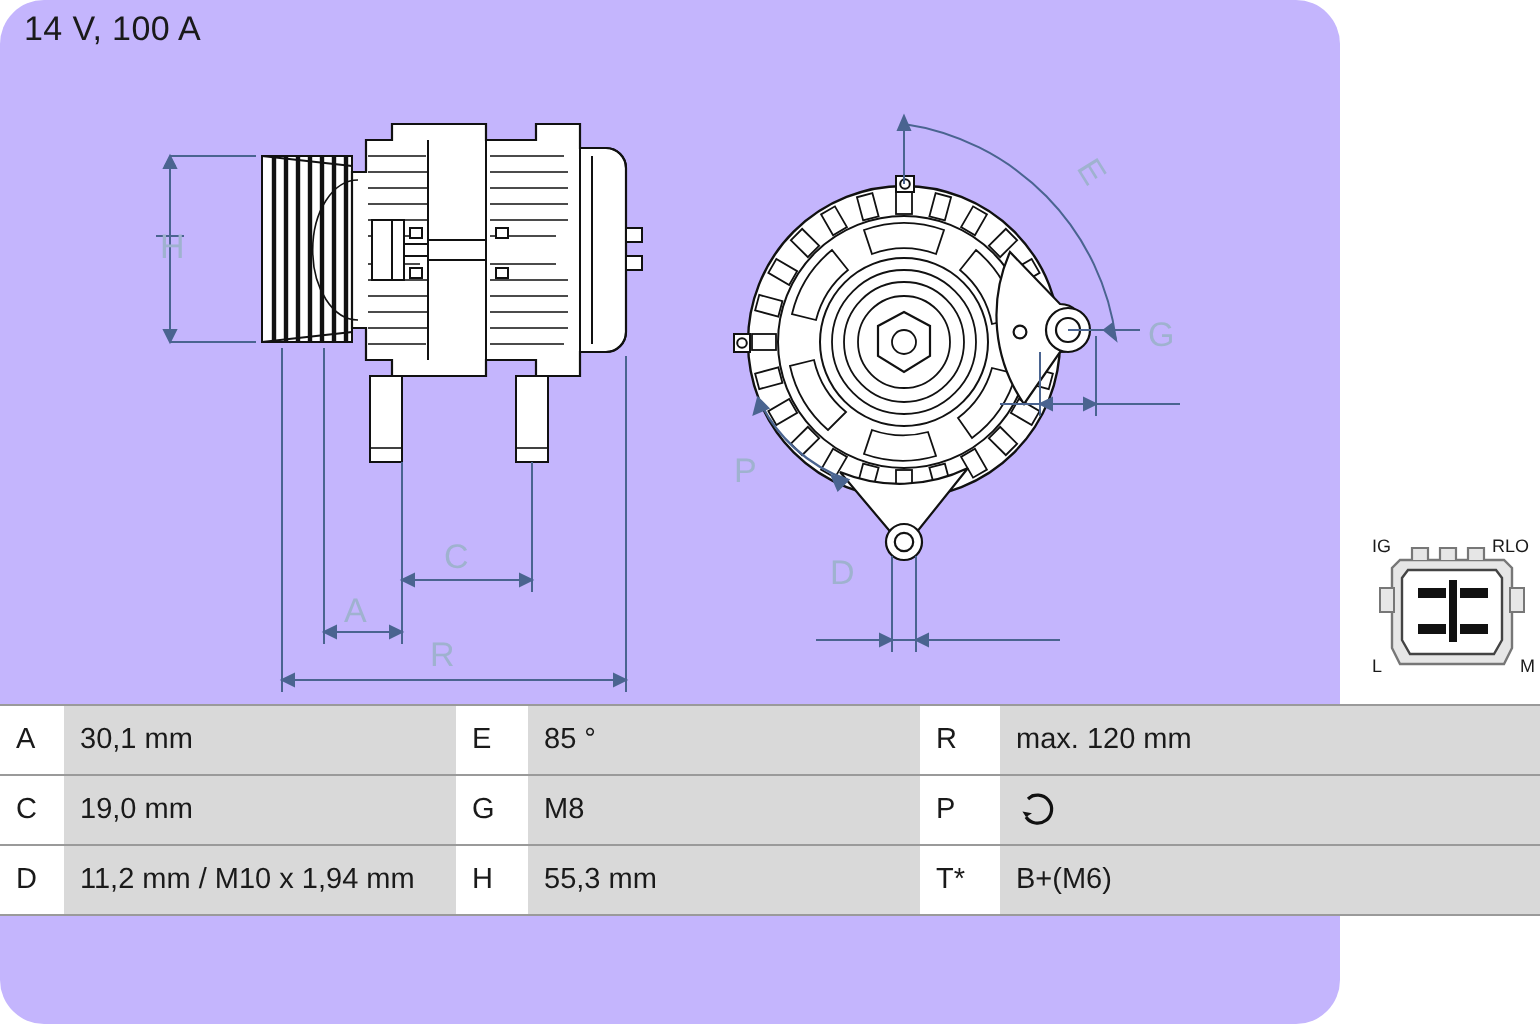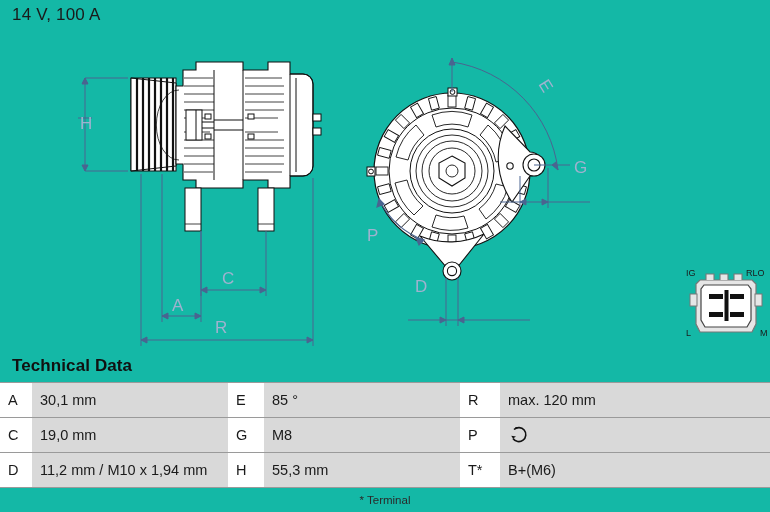--- a/index.html
+++ b/index.html
@@ -4,21 +4,21 @@
 <style>
   * { box-sizing: border-box; }
   html, body {
     margin: 0; padding: 0;
     width: 770px; height: 512px;
     background: #ffffff;
     font-family: "Liberation Sans", sans-serif;
     color: #1a1a1a;
     overflow: hidden;
   }
-  #page { position: relative; width: 770px; height: 512px; background:#14b8a6; }
+  #page { position: relative; width: 670px; height: 512px; background:#c4b5fd;border-radius:22px; }
 
   
   #product-title {
     position: absolute;
     left: 12px; top: 5px;
     font-size: 17px;
     font-weight: 400;
     letter-spacing: .2px;
     color: #1a1a1a;
   }
@@ -329,21 +329,20 @@
         <text class="pinlabel" x="686" y="250">IG</text>
         <text class="pinlabel" x="746" y="250">RLO</text>
         <text class="pinlabel" x="686" y="310">L</text>
         <text class="pinlabel" x="760" y="310">M</text>
       </g>
 
     </svg>
   </div>
 
   <div id="tech-section">
-    <div id="tech-heading">Technical Data</div>
 
     <table class="tech">
       <colgroup>
         <col class="c-k1">
           <col class="c-v1">
         <col class="c-k2">
           <col class="c-v2">
         <col class="c-k3">
           <col class="c-v3">
       </colgroup>
@@ -374,16 +373,15 @@
           <td class="key">D</td>
           <td class="val">11,2 mm / M10 x 1,94 mm</td>
           <td class="key">H</td>
           <td class="val">55,3 mm</td>
           <td class="key">T*</td>
           <td class="val">B+(M6)</td>
         </tr>
       </tbody>
     </table>
 
-    <div id="tech-footnote">* Terminal</div>
   </div>
 
 </div>
 
 </body></html>

